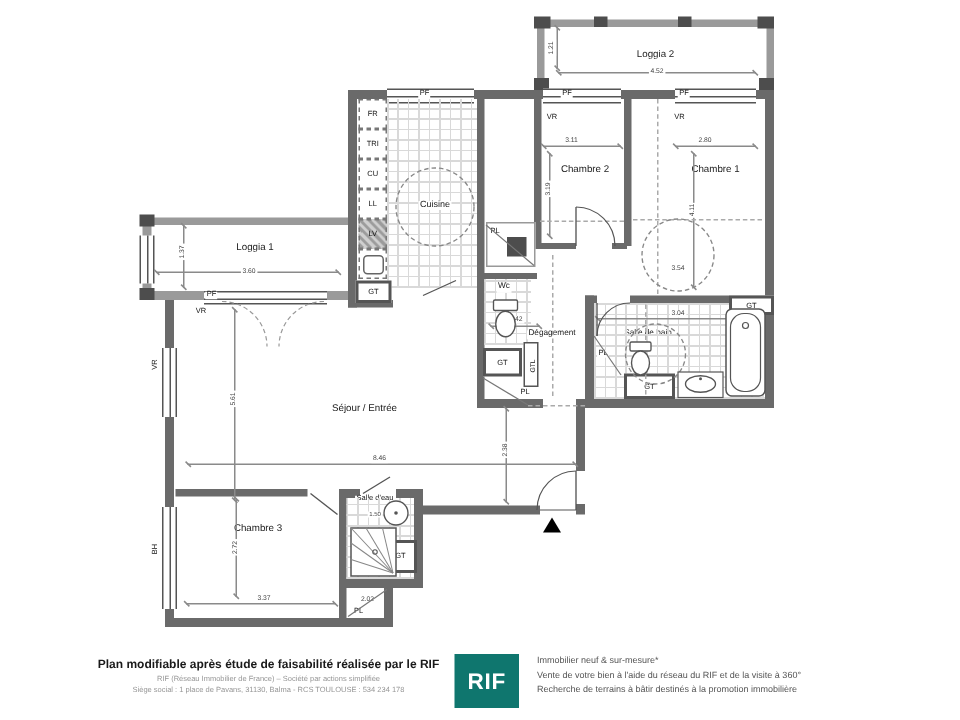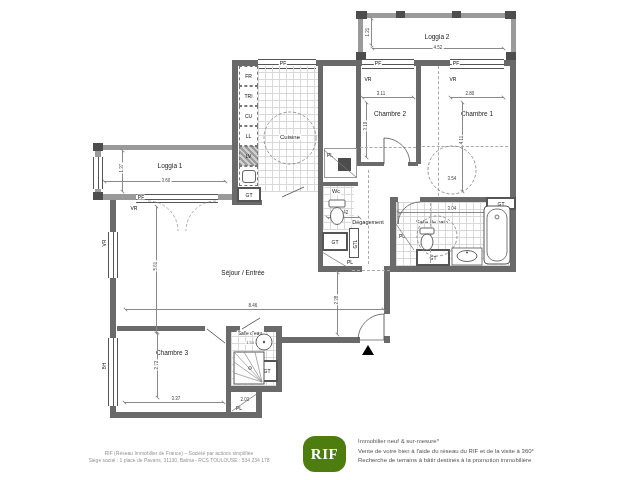--- a/index.html
+++ b/index.html
@@ -42,23 +42,23 @@
   .dlv{position:absolute;width:1px;background:#8a8a8a;}
   .dlv::before,.dlv::after{content:"";position:absolute;width:5px;height:1px;background:#8a8a8a;
         left:-2px;transform:rotate(45deg);}
   .dlv::before{top:0;} .dlv::after{bottom:0;}
   .dashH{position:absolute;border-top:1px dashed #aaa;height:0;}
   .dashV{position:absolute;border-left:1px dashed #aaa;width:0;}
   
   .f-head{position:absolute;left:58px;top:438px;width:242px;text-align:center;
           font-size:8px;font-weight:bold;color:#1a1a1a;}
   .f-sub{position:absolute;left:58px;width:242px;text-align:center;font-size:5px;color:#969696;}
-  .f-logo{position:absolute;left:303px;top:436px;width:43px;height:36px;background:#4d7c0f;
-          border-radius:12px;display:flex;align-items:center;justify-content:center;
-          color:#fff;font-weight:bold;font-size:15px;letter-spacing:.5px;font-family:Liberation Serif, serif;}
+  .f-logo{position:absolute;left:303px;top:436px;width:43px;height:36px;background:#0f766e;
+          border-radius:0;display:flex;align-items:center;justify-content:center;
+          color:#fff;font-weight:bold;font-size:15px;letter-spacing:.5px;}
   .f-svc{position:absolute;left:358px;top:437px;font-size:6px;color:#555;line-height:9.5px;}
 </style>
 </head>
 <body>
 
 <div id="stage">
 
   <div class="wl" style="left:358px;top:13px;width:158px;height:5px"></div>
   <div class="wl" style="left:358px;top:13px;width:5px;height:47px"></div>
   <div class="wl" style="left:511px;top:13px;width:5px;height:47px"></div>
@@ -277,20 +277,21 @@
     <g stroke="#888" stroke-width="0.7">
       <line x1="262" y1="382" x2="234" y2="352"></line>
       <line x1="262" y1="382" x2="244" y2="352"></line>
       <line x1="262" y1="382" x2="255" y2="352"></line>
       <line x1="262" y1="382" x2="234" y2="362"></line>
       <line x1="262" y1="382" x2="234" y2="373"></line>
     </g>
     <circle cx="250" cy="368" r="1.5" fill="none" stroke="#555" stroke-width="0.7"></circle>
   </svg>
 
+  <div class="f-head">Plan modifiable après étude de faisabilité réalisée par le RIF</div>
   <div class="f-sub" style="top:450px">RIF (Réseau Immobilier de France) – Société par actions simplifiée</div>
   <div class="f-sub" style="top:457px">Siège social : 1 place de Pavans, 31130, Balma - RCS TOULOUSE : 534 234 178</div>
   <div class="f-logo">RIF</div>
   <div class="f-svc">
     <div>Immobilier neuf &amp; sur-mesure*</div>
     <div>Vente de votre bien à l'aide du réseau du RIF et de la visite à 360°</div>
     <div>Recherche de terrains à bâtir destinés à la promotion immobilière</div>
   </div>
 </div>
 

